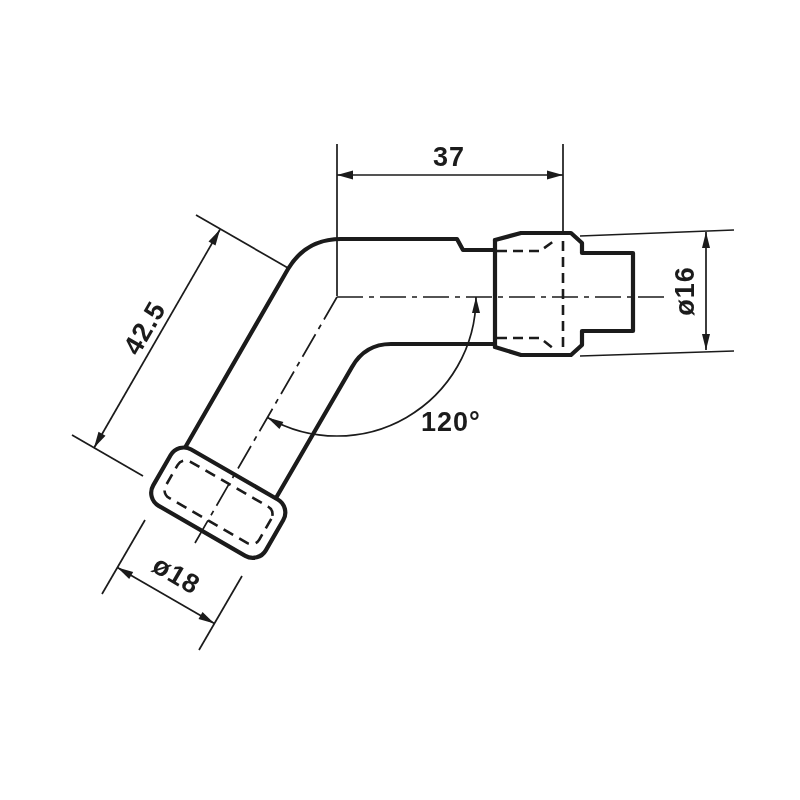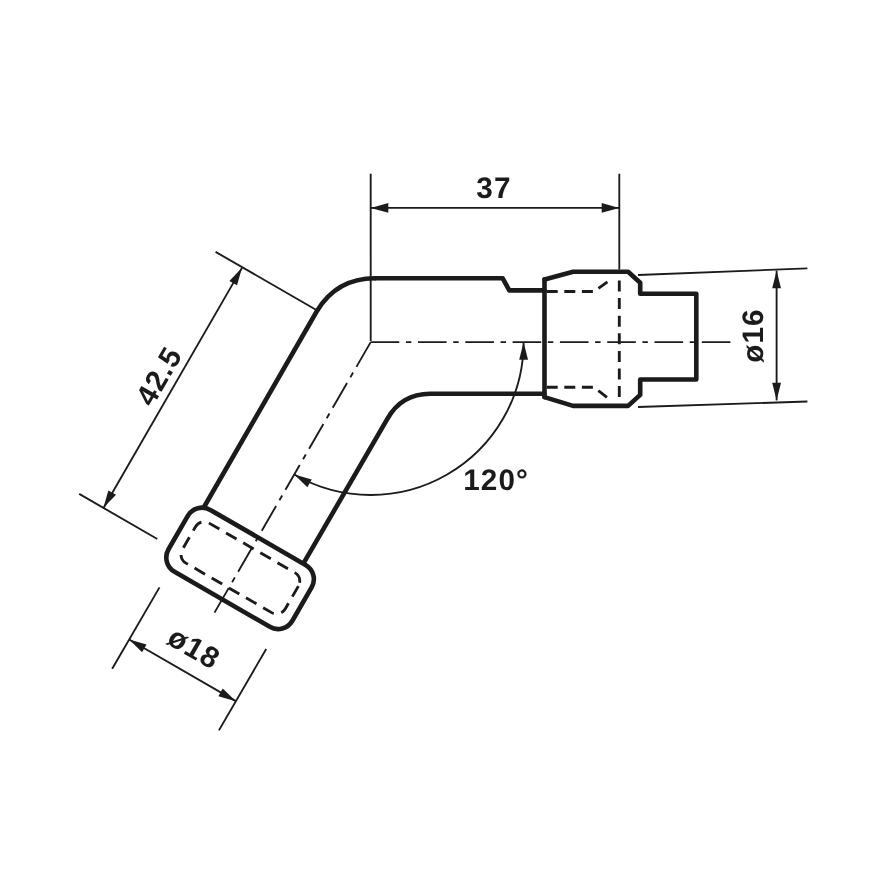--- a/index.html
+++ b/index.html
@@ -6,21 +6,20 @@
     margin:0;
     padding:0;
     background:#ffffff;
   }
   .page{
     width:800px;
     height:662px;
     background:#ffffff;
     position:relative;
     overflow:hidden;
-    margin-top:14px;
   }
   svg{display:block;}
   .outline{
     fill:none;
     stroke:#1b1b1b;
     stroke-width:4.2;
     stroke-linejoin:round;
     stroke-linecap:round;
   }
   .hidden-line{

